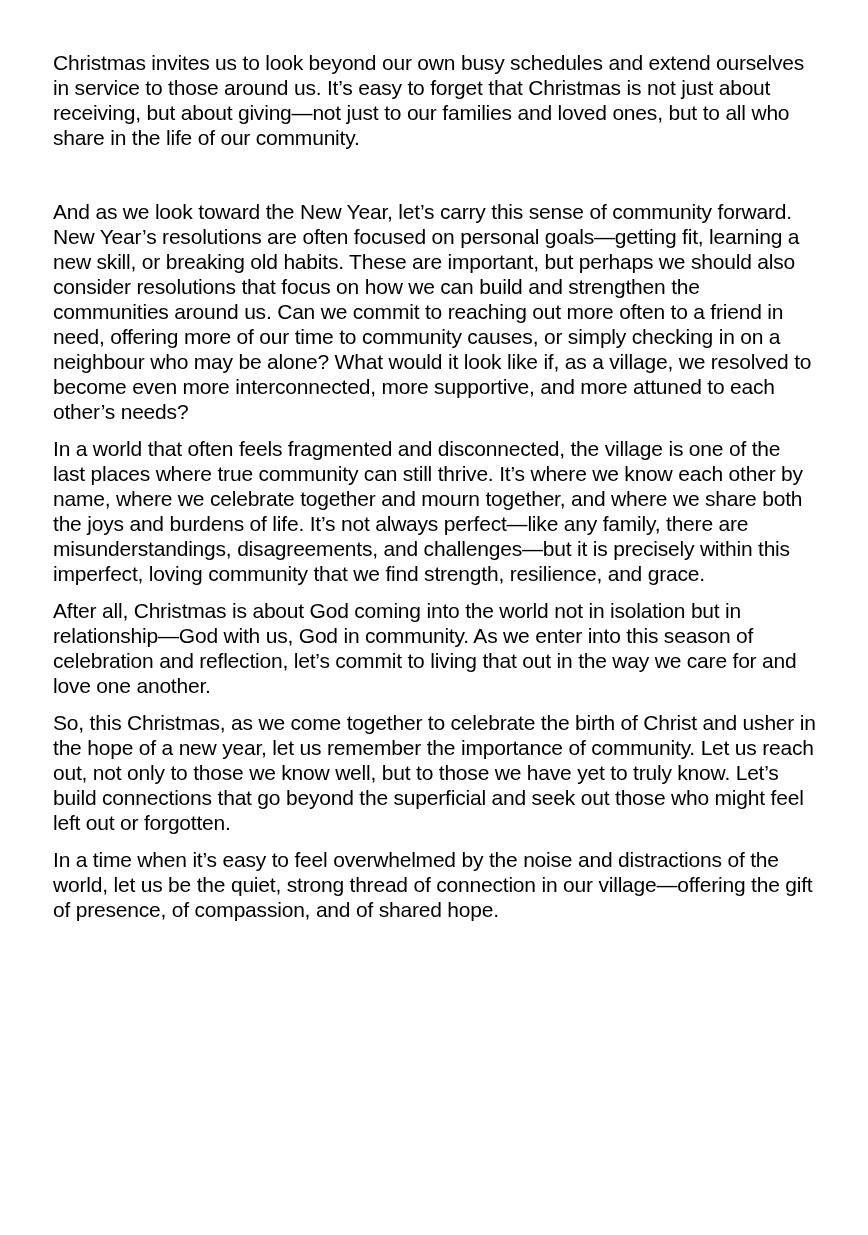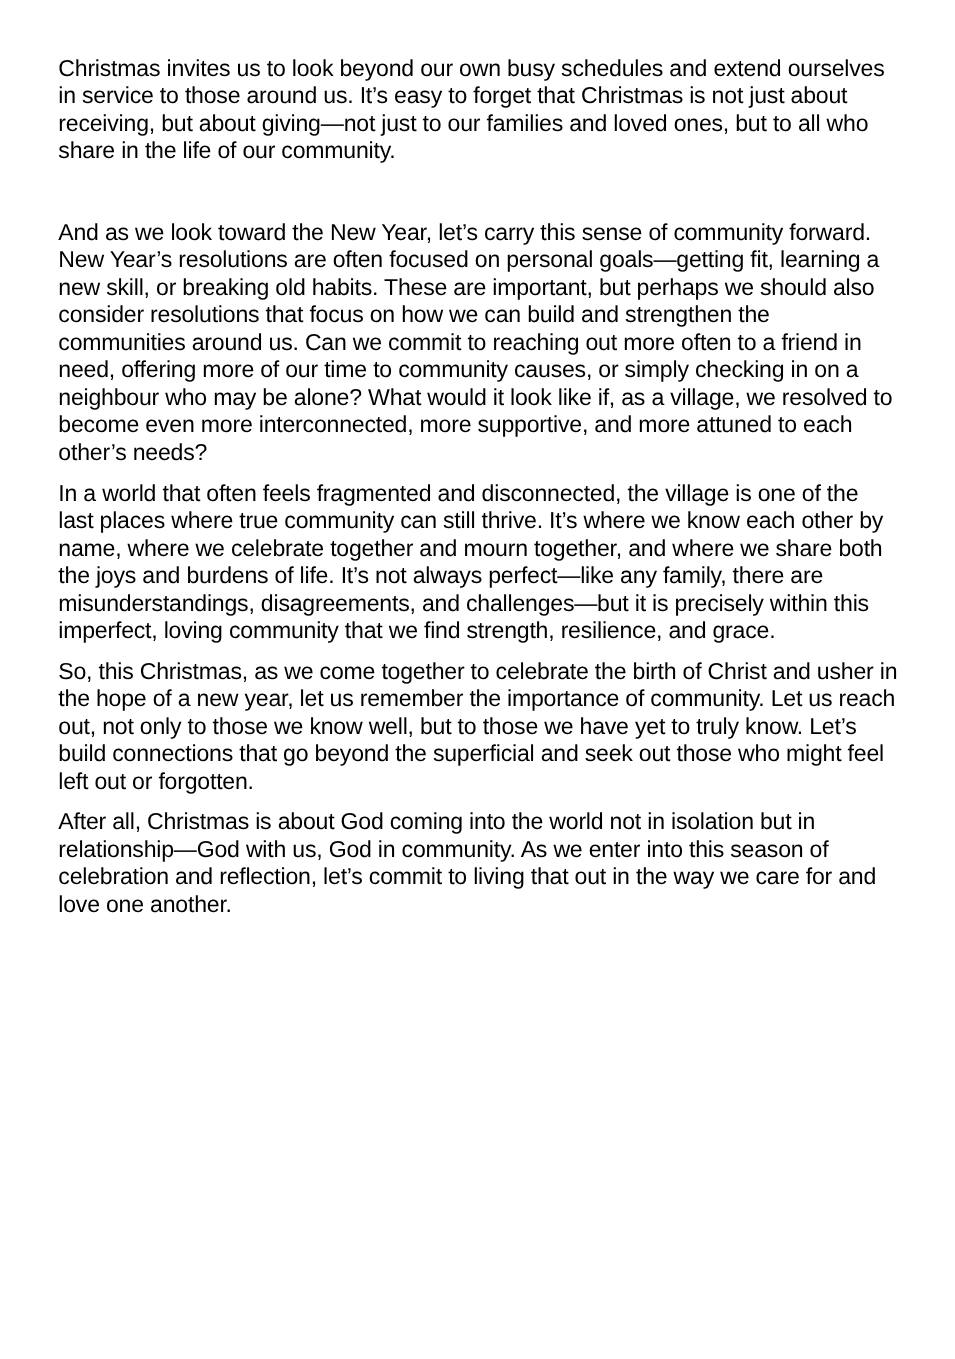--- a/index.html
+++ b/index.html
@@ -56,22 +56,23 @@
 <div class="page">
   <div class="content">
     <p>Christmas invites us to look beyond our own busy schedules and extend ourselves in service to those around us. It’s easy to forget that Christmas is not just about receiving, but about giving—not just to our families and loved ones, but to all who share in the life of our community.</p>
 
     <div class="blank-line"></div>
 
     <p>And as we look toward the New Year, let’s carry this sense of community forward. New Year’s resolutions are often focused on personal goals—getting fit, learning a new skill, or breaking old habits. These are important, but perhaps we should also consider resolutions that focus on how we can build and strengthen the communities around us. Can we commit to reaching out more often to a friend in need, offering more of our time to community causes, or simply checking in on a neighbour who may be alone? What would it look like if, as a village, we resolved to become even more interconnected, more supportive, and more attuned to each other’s needs?</p>
 
     <p>In a world that often feels fragmented and disconnected, the village is one of the last places where true community can still thrive. It’s where we know each other by name, where we celebrate together and mourn together, and where we share both the joys and burdens of life. It’s not always perfect—like any family, there are misunderstandings, disagreements, and challenges—but it is precisely within this imperfect, loving community that we find strength, resilience, and grace.</p>
 
+    <p>After all, Christmas is about God coming into the world not in isolation but in relationship—God with us, God in community. As we enter into this season of celebration and reflection, let’s commit to living that out in the way we care for and love one another.</p>
+
     <p>So, this Christmas, as we come together to celebrate the birth of Christ and usher in the hope of a new year, let us remember the importance of community. Let us reach out, not only to those we know well, but to those we have yet to truly know. Let’s build connections that go beyond the superficial and seek out those who might feel left out or forgotten.</p>
 
-    <p>After all, Christmas is about God coming into the world not in isolation but in relationship—God with us, God in community. As we enter into this season of celebration and reflection, let’s commit to living that out in the way we care for and love one another.</p>
-
+    <p>In a time when it’s easy to feel overwhelmed by the noise and distractions of the world, let us be the quiet, strong thread of connection in our village—offering the gift of presence, of compassion, and of shared hope.</p>
 
 
   </div>
 
   <div class="footer">Page 9</div>
 </div>
 
 </body></html>

